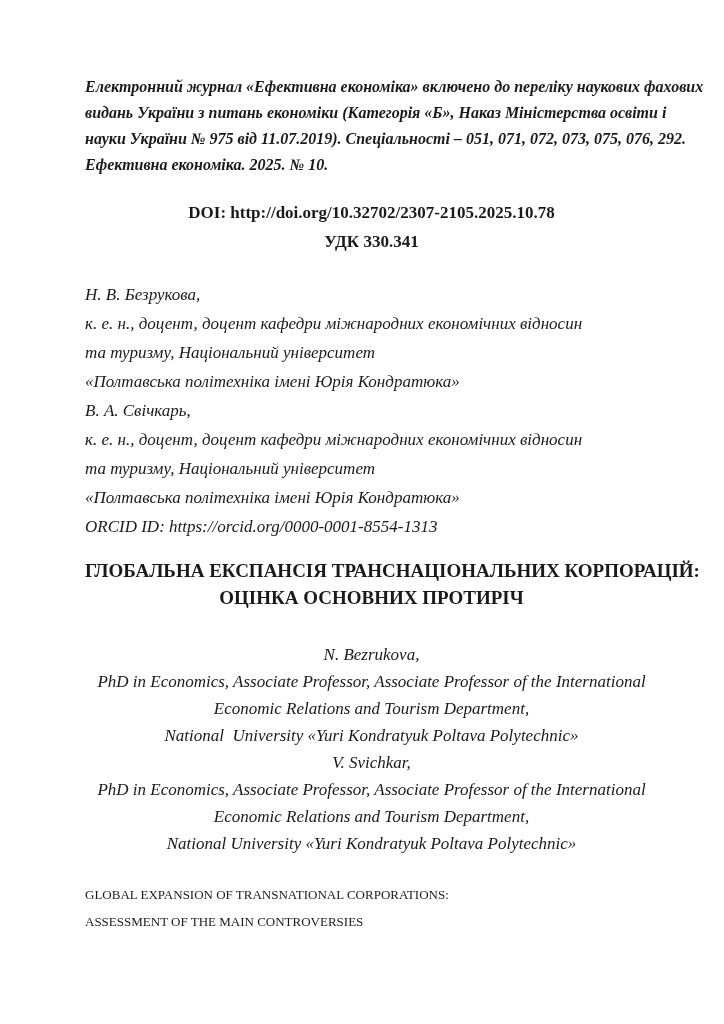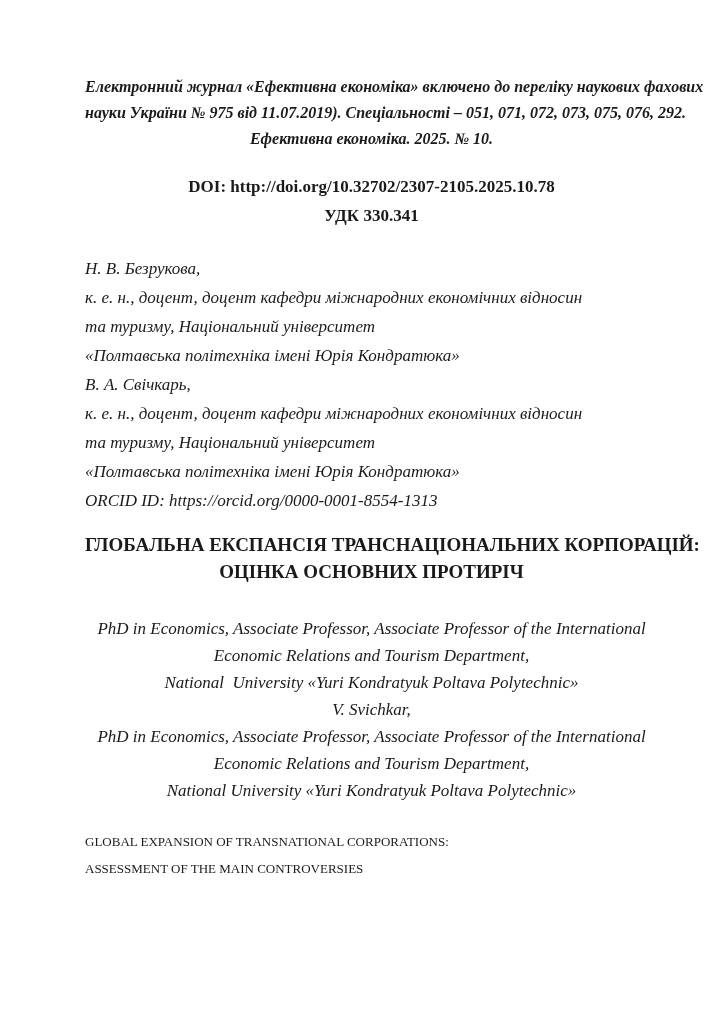--- a/index.html
+++ b/index.html
@@ -24,21 +24,21 @@
   }
   
   .journal-note {
     font-size: 16px;
     font-weight: 700;
     font-style: italic;
     line-height: 26px;
     text-align: center;
   }
   .journal-note .align-right {
-    text-align: center;
+    text-align: left;
   }
   
   .meta-block {
     margin-top: 20px;
     font-size: 17px;
     font-weight: 700;
     line-height: 29px;
     text-align: center;
   }
   
@@ -73,20 +73,21 @@
     text-align: left;
   }
 </style>
 </head>
 <body>
 
 <div class="page">
 
   <div class="journal-note">
     <div class="line">Електронний журнал «Ефективна економіка» включено до переліку наукових фахових</div>
+    <div class="line">видань України з питань економіки (Категорія «Б», Наказ Міністерства освіти і</div>
     <div class="line">науки України № 975 від 11.07.2019). Спеціальності – 051, 071, 072, 073, 075, 076, 292.</div>
     <div class="line align-right">Ефективна економіка. 2025. № 10.</div>
   </div>
 
   <div class="meta-block">
     <div class="line">DOI: http://doi.org/10.32702/2307-2105.2025.10.78</div>
     <div class="line">УДК 330.341</div>
   </div>
 
   <div class="authors-ua">
@@ -100,20 +101,21 @@
     <div class="line">«Полтавська політехніка імені Юрія Кондратюка»</div>
     <div class="line">ORCID ID: https://orcid.org/0000-0001-8554-1313</div>
   </div>
 
   <div class="title-ua">
     <div class="line">ГЛОБАЛЬНА ЕКСПАНСІЯ ТРАНСНАЦІОНАЛЬНИХ КОРПОРАЦІЙ:</div>
     <div class="line">ОЦІНКА ОСНОВНИХ ПРОТИРІЧ</div>
   </div>
 
   <div class="authors-en">
+    <div class="line">N. Bezrukova,</div>
     <div class="line">PhD in Economics, Associate Professor, Associate Professor of the International</div>
     <div class="line">Economic Relations and Tourism Department,</div>
     <div class="line">National  University «Yuri Kondratyuk Poltava Polytechnic»</div>
     <div class="line">V. Svichkar,</div>
     <div class="line">PhD in Economics, Associate Professor, Associate Professor of the International</div>
     <div class="line">Economic Relations and Tourism Department,</div>
     <div class="line">National University «Yuri Kondratyuk Poltava Polytechnic»</div>
   </div>
 
   <div class="title-en">

